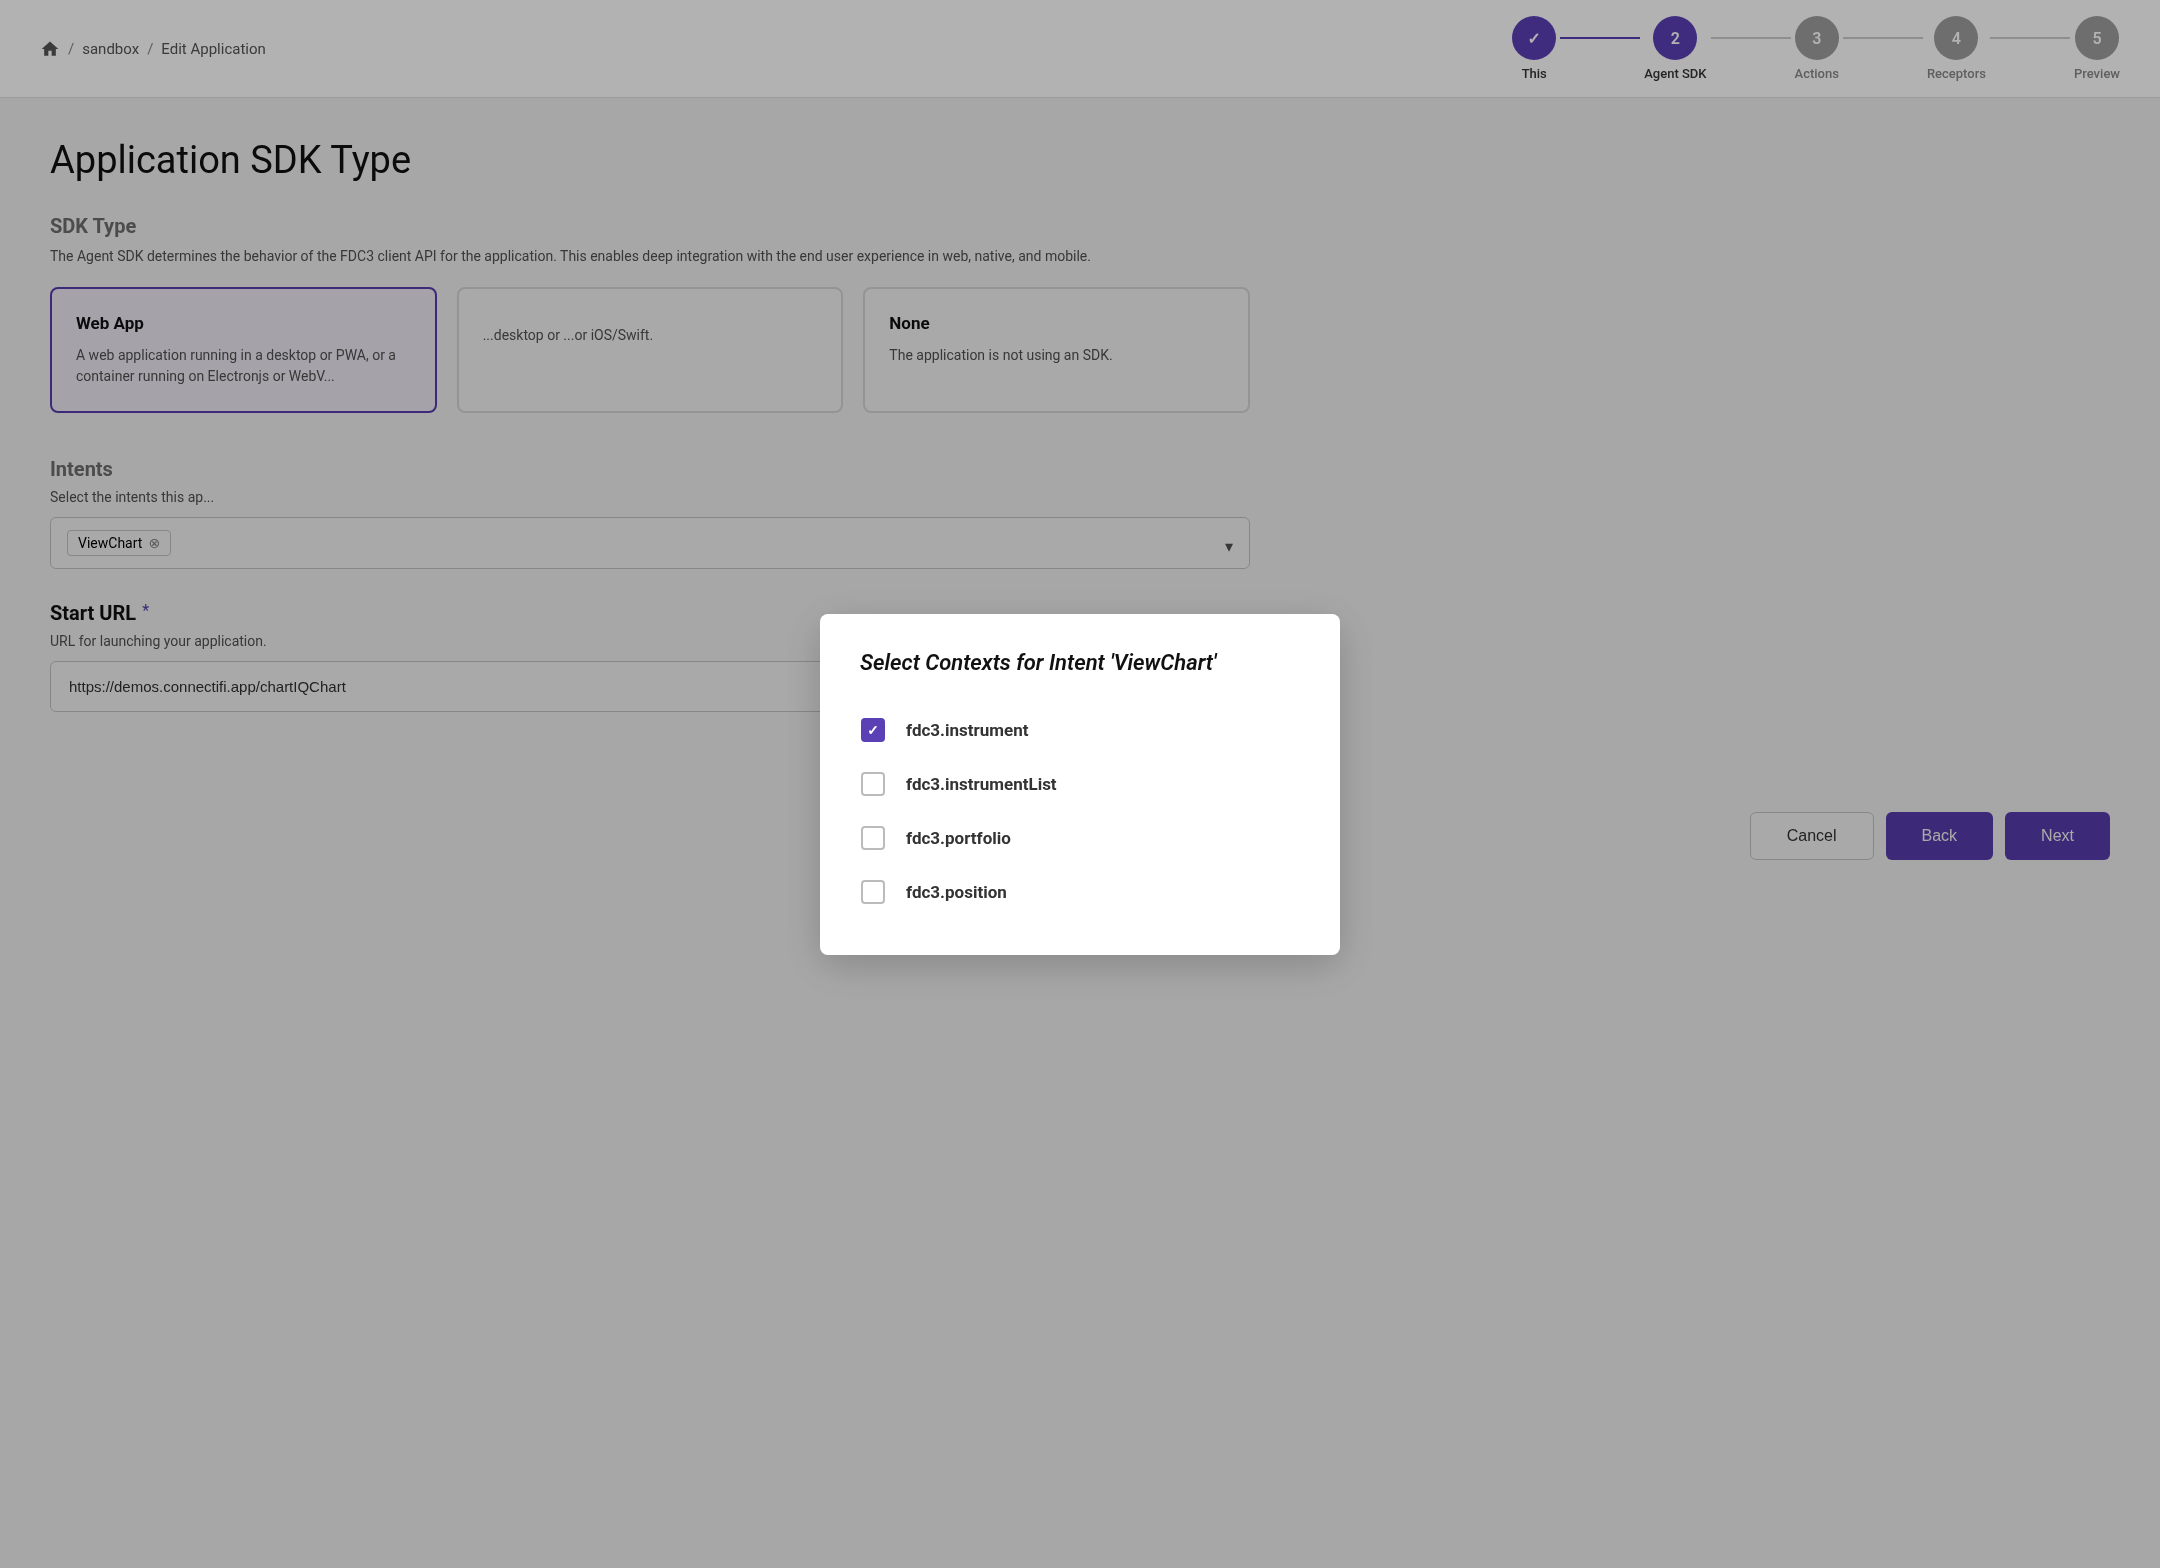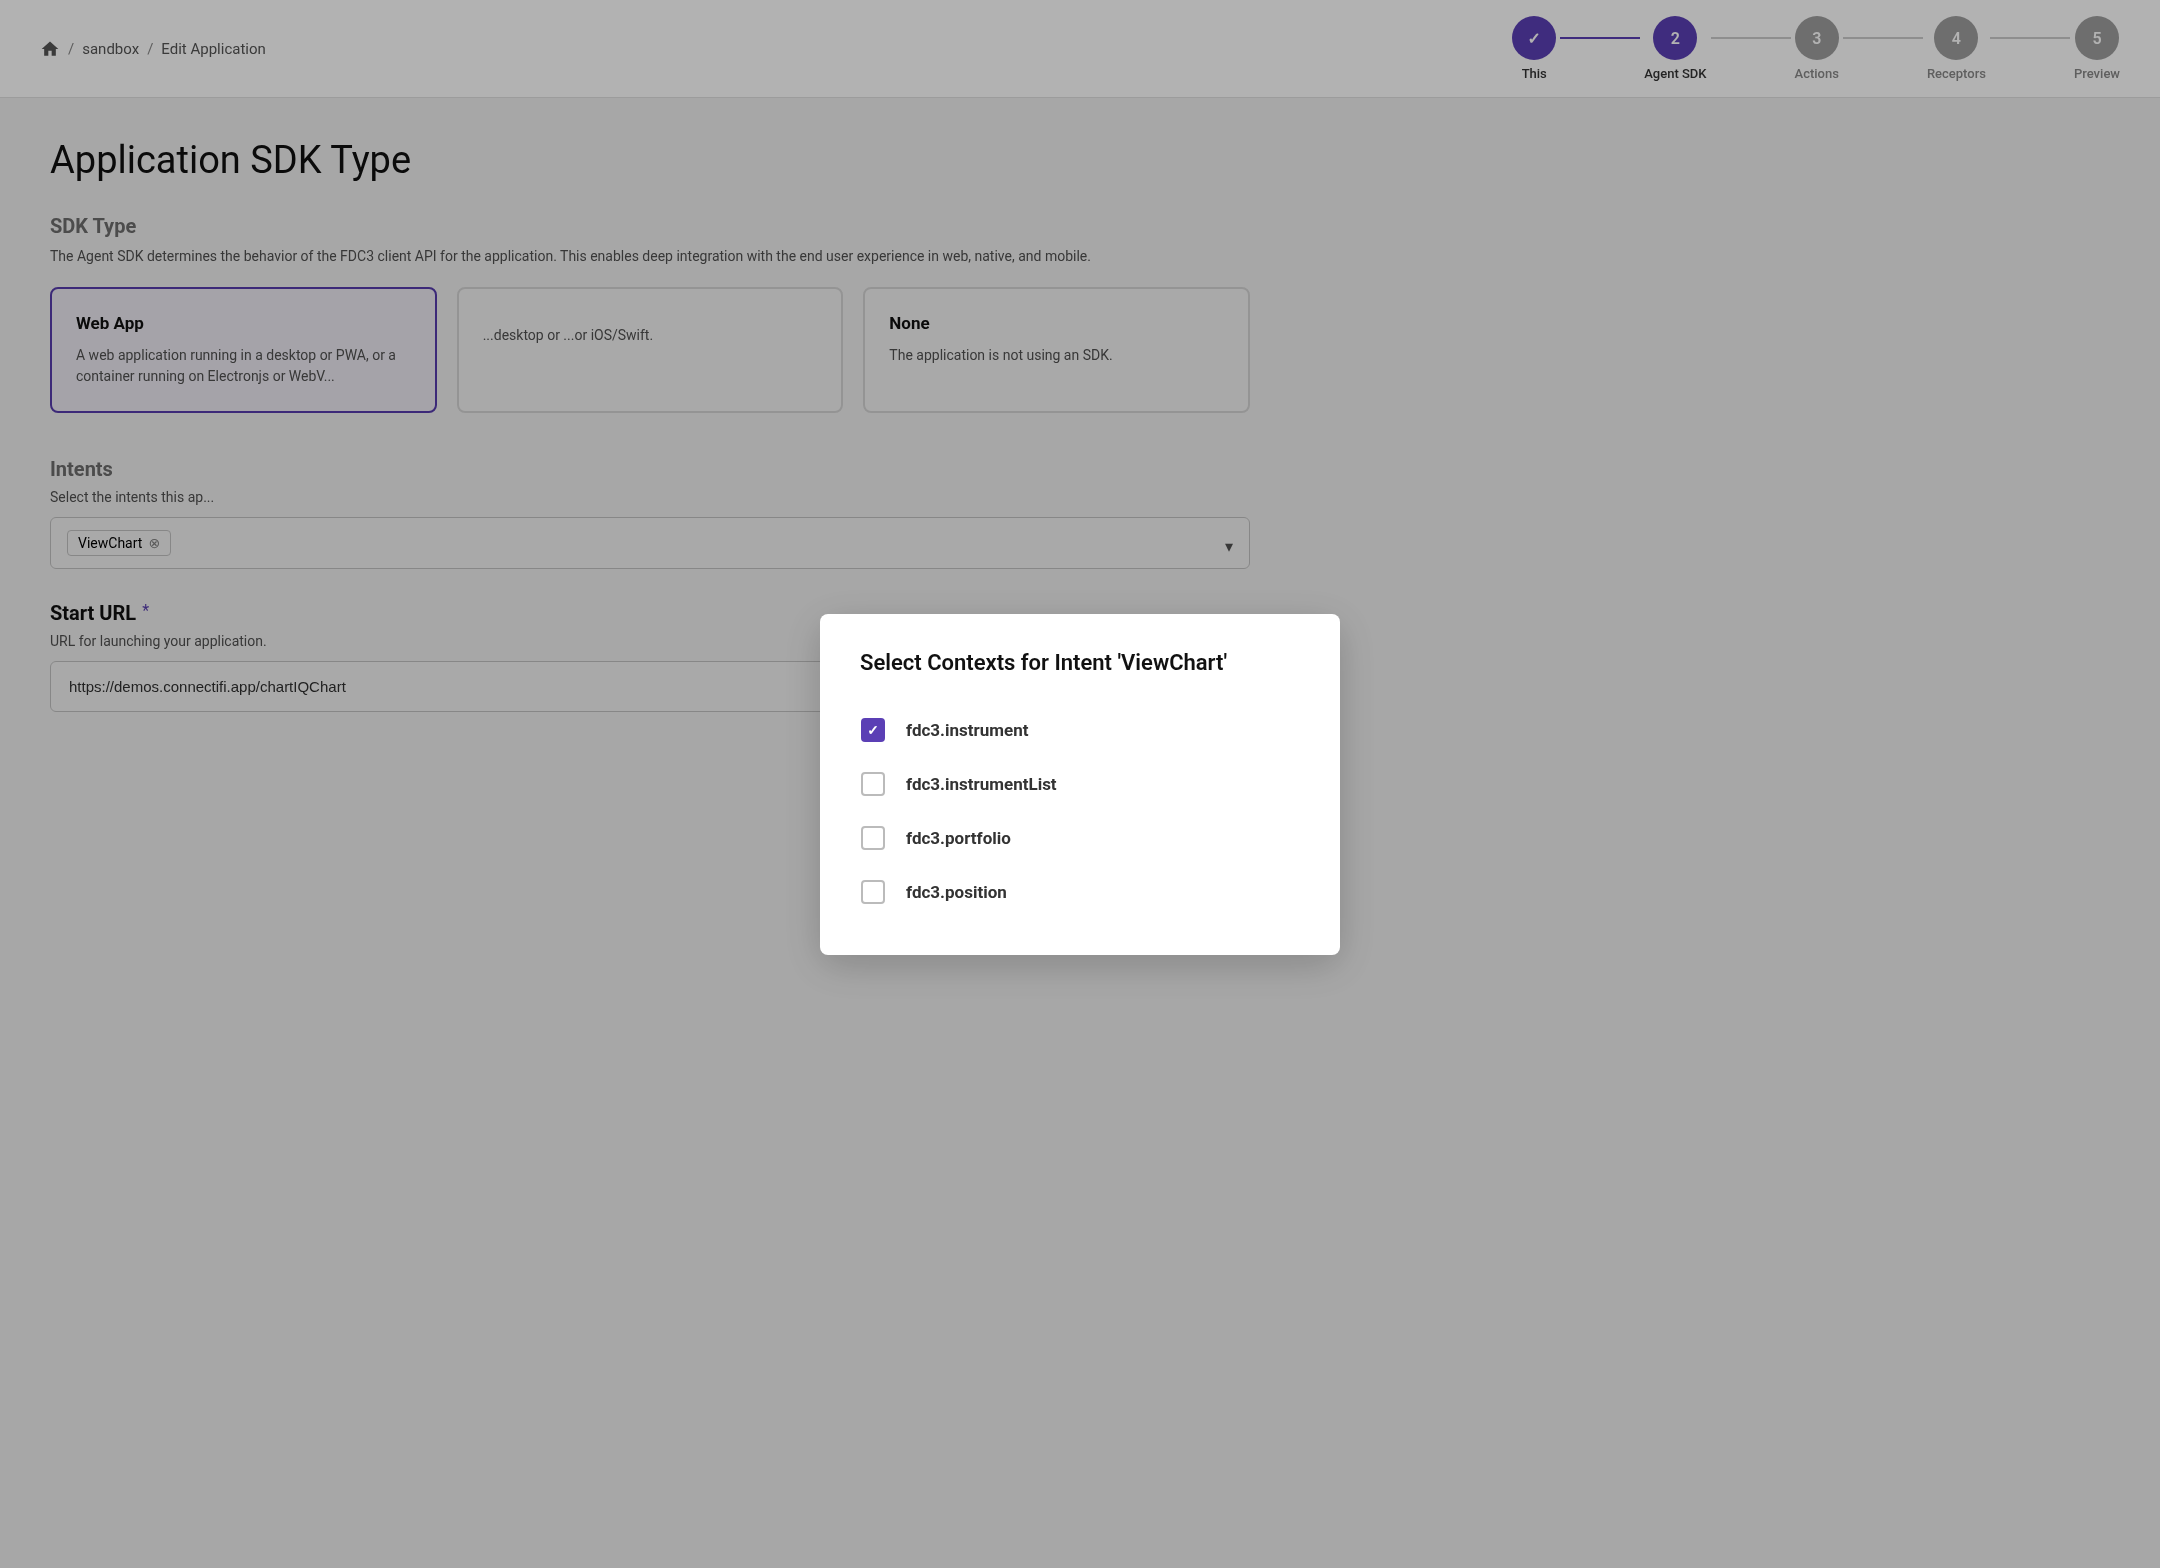--- a/index.html
+++ b/index.html
@@ -301,20 +301,21 @@
       width: 520px;
       box-shadow: 0 10px 40px rgba(0,0,0,0.2);
       z-index: 101;
     }
 
     .modal-title {
       font-size: 22px;
       font-weight: 600;
       color: #111;
       margin-bottom: 28px;
+      font-style: italic;
     }
 
     .modal-item {
       display: flex;
       align-items: center;
       gap: 20px;
       padding: 14px 0;
     }
 
     .modal-item + .modal-item {
@@ -472,20 +473,25 @@
     <div class="start-url-section">
       <div style="display:flex; align-items:flex-start; gap:2px; margin-bottom:4px;">
         <span class="start-url-title">Start URL</span>
         <span class="required-star">*</span>
       </div>
       <div class="start-url-desc">URL for launching your application.</div>
       <input class="url-input" type="text" value="https://demos.connectifi.app/chartIQChart" style="">
     </div>
   </div>
 
+  <div class="footer-buttons">
+    <button class="btn btn-cancel">Cancel</button>
+    <button class="btn btn-back">Back</button>
+    <button class="btn btn-next">Next</button>
+  </div>
 </div>
 
 <div class="overlay">
   <div class="modal">
     <div class="modal-title">Select Contexts for Intent 'ViewChart'</div>
 
     <div class="modal-item">
       <div class="checkbox-container">
         <div class="checkbox-checked"></div>
       </div>

